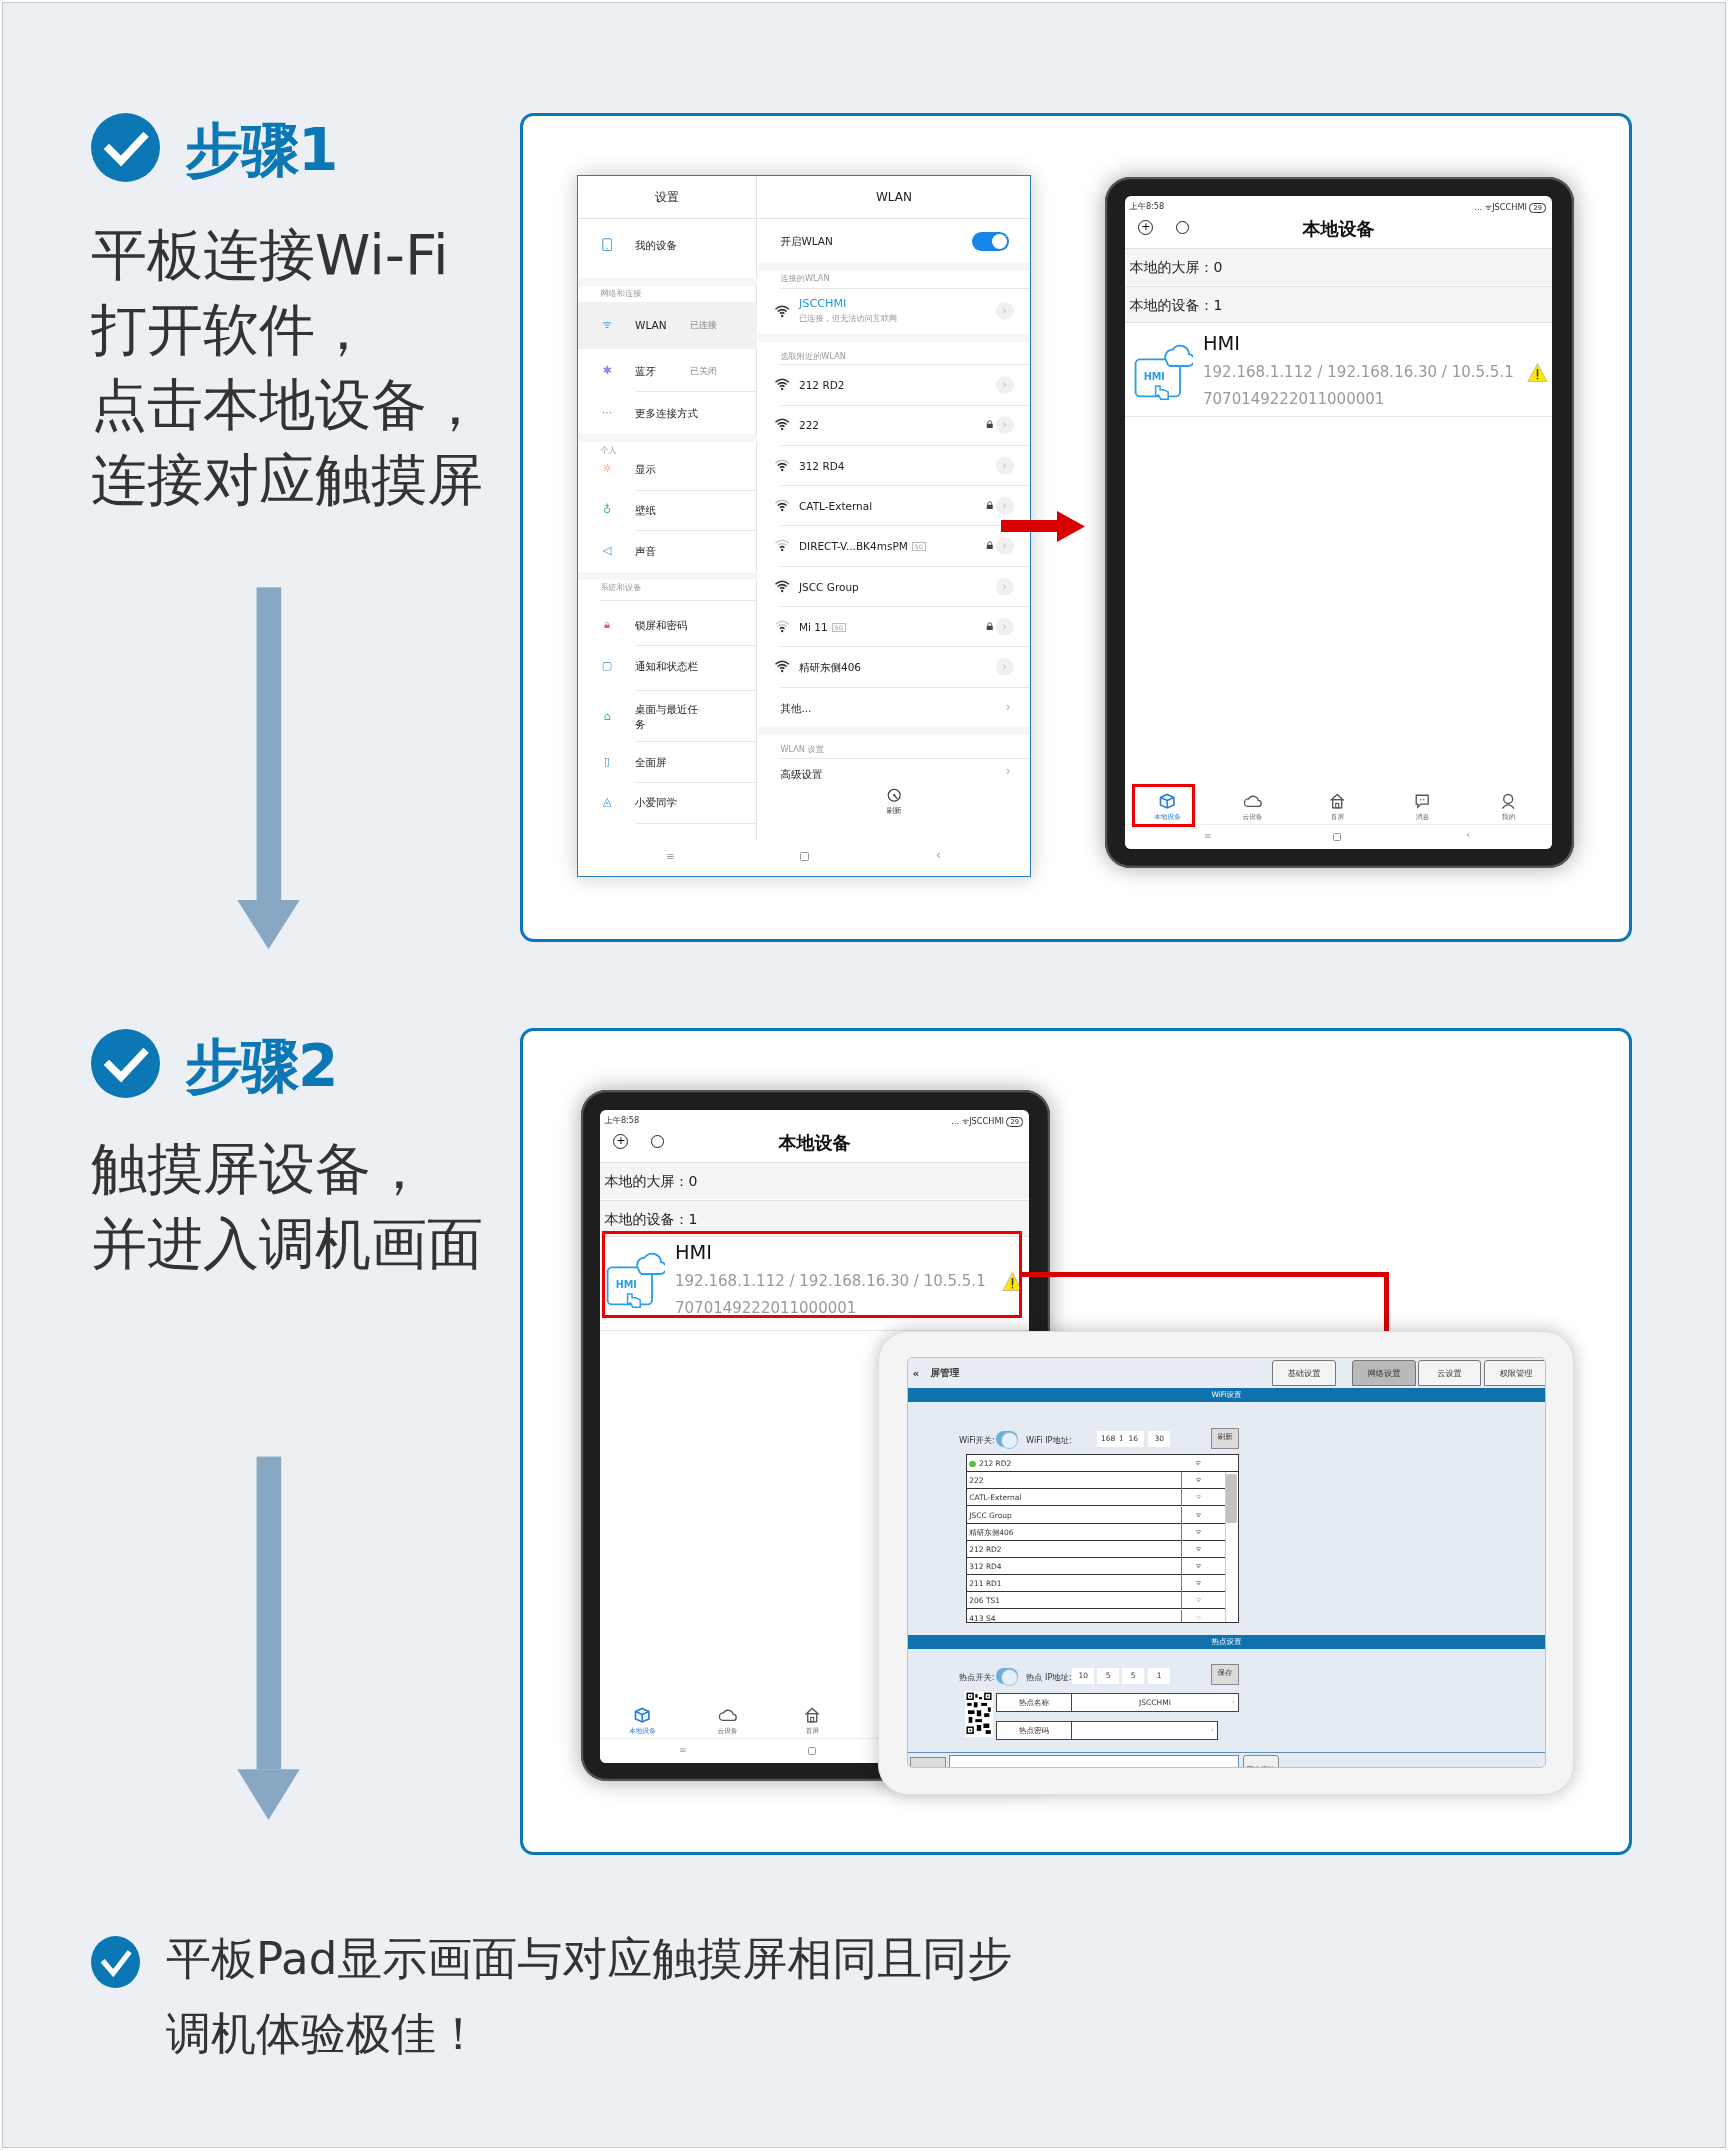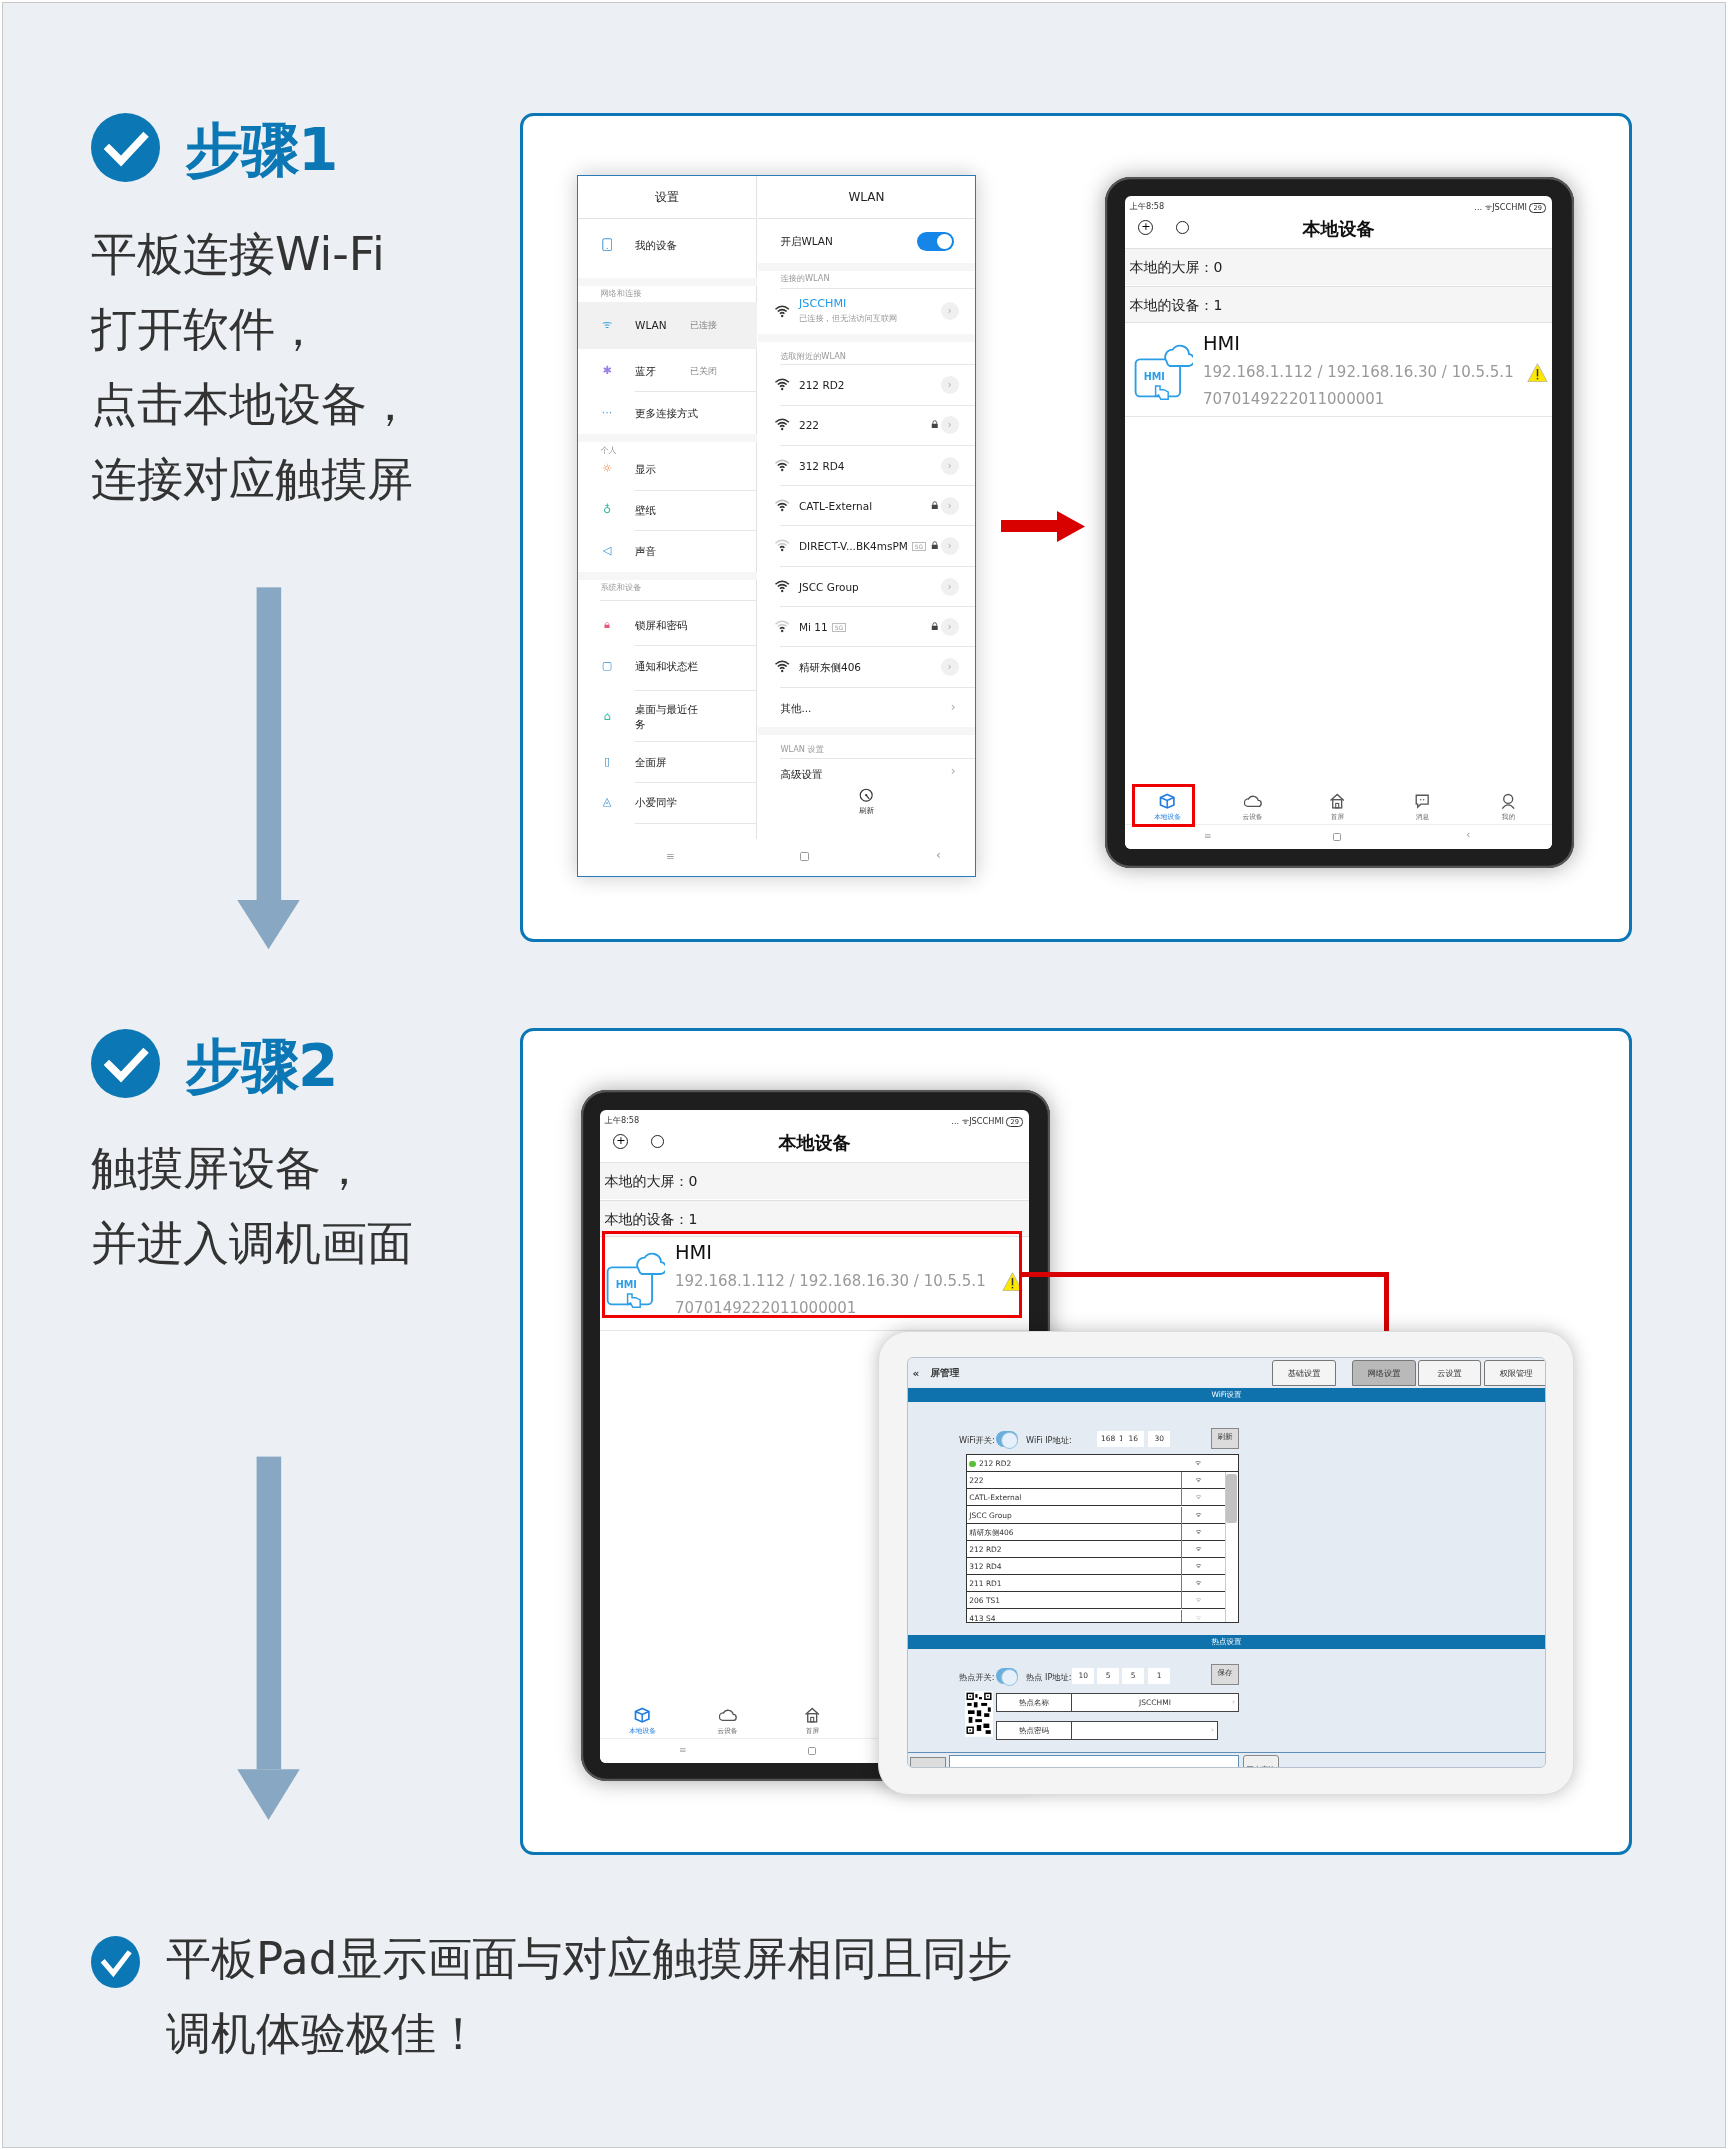--- a/index.html
+++ b/index.html
@@ -3,25 +3,25 @@
 <meta charset="utf-8">
 <style>
 *{box-sizing:border-box;margin:0;padding:0;}
 html,body{width:1729px;height:2151px;overflow:hidden;background:#fff;}
 body{font-family:"DejaVu Sans","Liberation Sans",sans-serif;position:relative;}
 .page{position:absolute;left:2.2px;top:2.2px;width:1724px;height:2146px;background:#ECF0F4;border:1.5px solid #c9c9c9;}
 .abs{position:absolute;}
 .check-circle{position:absolute;border-radius:50%;background:#0B77B5;}
 .check-circle svg{position:absolute;left:0;top:0;width:100%;height:100%;}
 .step-title{position:absolute;color:#0B77B5;font-weight:bold;font-size:58px;letter-spacing:-1.5px;font-family:"DejaVu Sans",sans-serif;}
-.step-body{position:absolute;color:#333;font-size:46px;line-height:75px;font-family:"DejaVu Sans",sans-serif;}
+.step-body{position:absolute;color:#333;font-size:56px;line-height:75px;font-family:"DejaVu Sans",sans-serif;}
 .card{position:absolute;background:#fff;border:3px solid #0B77B5;border-radius:13.4px;}
 .down-arrow{position:absolute;}
 
-.settings{position:absolute;left:577px;top:175px;width:399px;height:702px;background:#fff;border:1.5px solid #2a7ab8;box-shadow:0 0 19.4px rgba(0,0,0,0.22);overflow:hidden;font-family:"DejaVu Sans",sans-serif;}
+.settings{position:absolute;left:577px;top:175px;width:454px;height:702px;background:#fff;border:1.5px solid #2a7ab8;box-shadow:0 0 19.4px rgba(0,0,0,0.22);overflow:hidden;font-family:"DejaVu Sans",sans-serif;}
 .set-left{position:absolute;left:0;top:0;width:179px;height:100%;border-right:0.7px solid #e2e2e2;}
 .set-right{position:absolute;left:180px;top:0;right:0;height:100%;}
 .set-head{height:43px;border-bottom:0.7px solid #e2e2e2;text-align:center;line-height:43px;font-size:12px;color:#222;}
 .sl-item{position:absolute;left:0;width:179px;height:40px;font-size:10.5px;color:#222;}
 .sl-item .ic{position:absolute;left:22.4px;top:12.7px;width:13.4px;height:13.4px;font-size:11.2px;line-height:13.4px;text-align:center;}
 .sl-item .lb{position:absolute;left:57px;top:0;line-height:40px;}
 .sl-item .st{position:absolute;left:112px;top:0;line-height:40px;font-size:9px;color:#888;}
 .sl-section{position:absolute;left:22.4px;font-size:8.2px;color:#999;}
 .sl-div{position:absolute;left:57px;right:0;height:0.7px;background:#e6e6e6;}
 .sl-gap{position:absolute;left:0;width:179px;height:7.5px;background:#f6f6f6;}

